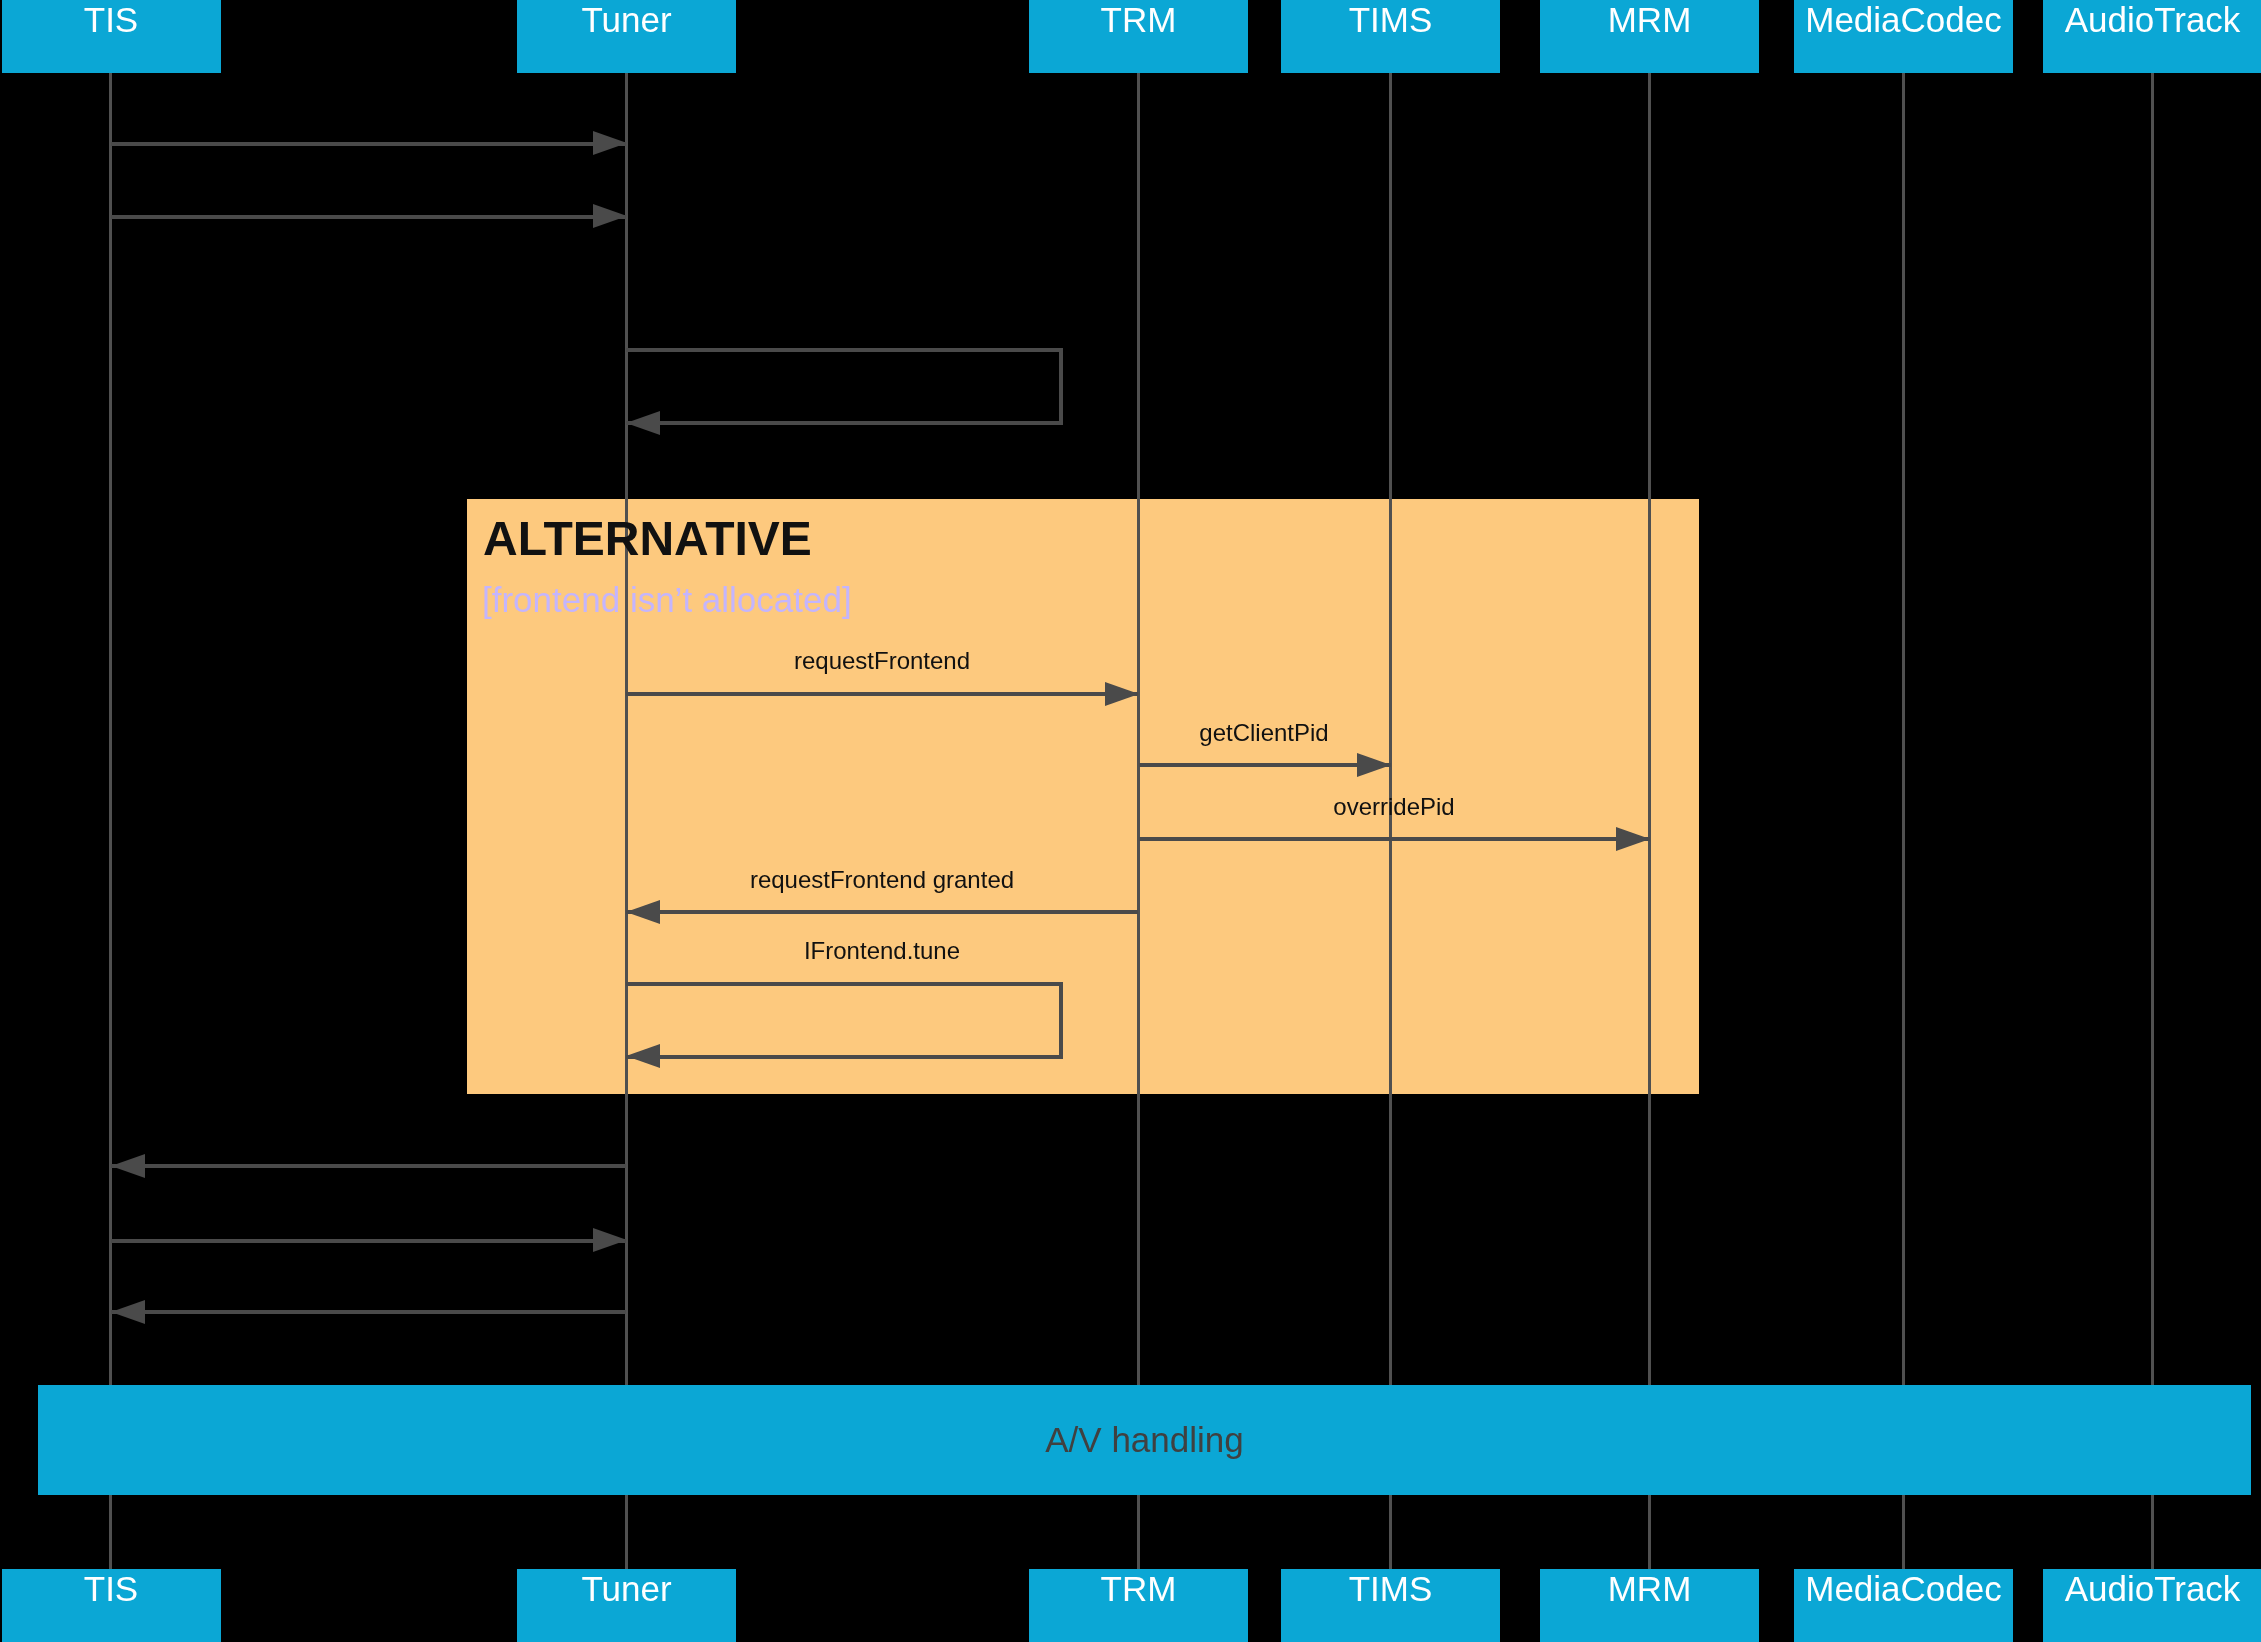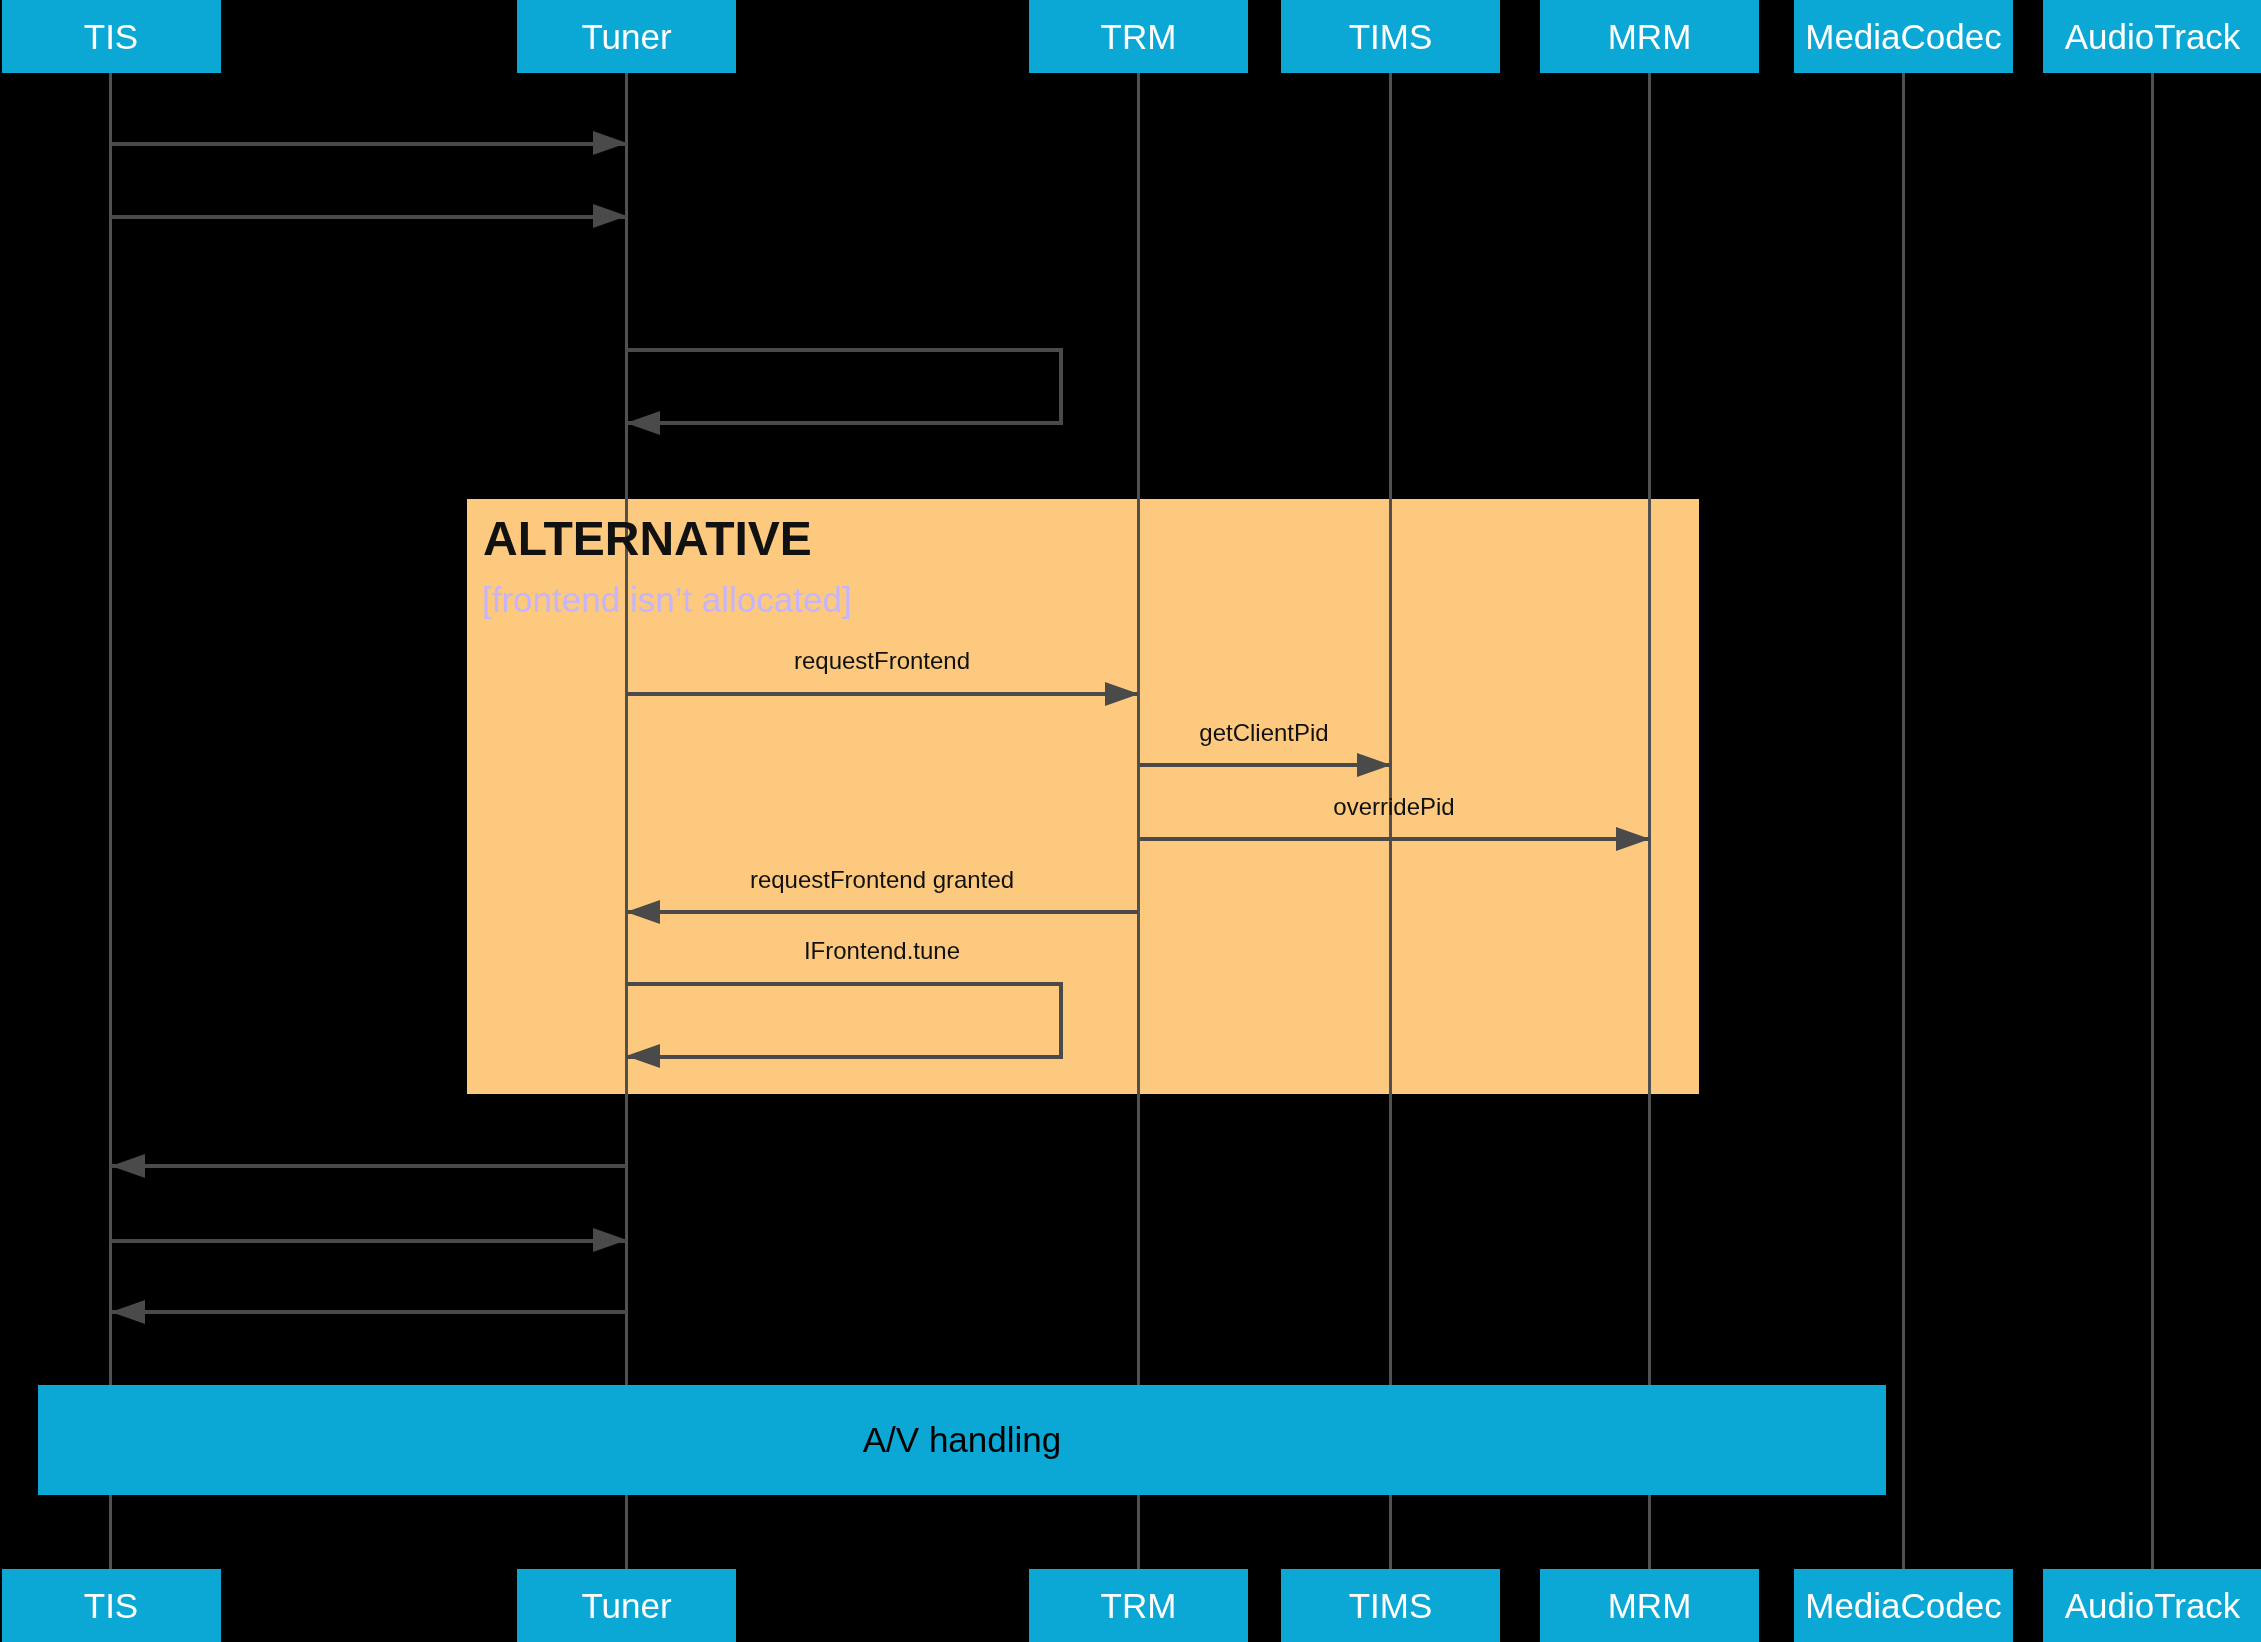--- a/index.html
+++ b/index.html
@@ -2,37 +2,37 @@
 <html style="font-size:11.7px"><head>
 <meta charset="utf-8">
 <style>
   html,body{margin:0;padding:0;background:#000;}
   #canvas{
     position:relative;width:2261px;height:1642px;background:#000;overflow:hidden;
     font-family:"Liberation Sans",sans-serif;
   }
   .pbox{
     position:absolute;width:219px;height:73px;background:#0BA7D5;color:#fff;
-    display:flex;align-items:center;justify-content:center;
+    display:flex;justify-content:center;
     font-size:35px;z-index:6;white-space:nowrap;
   }
   .pbox.top{top:0;}
   .pbox.bottom{top:1569px;}
   .lifeline{position:absolute;top:73px;width:2.9px;height:1496px;background:#505050;z-index:2;}
   .altbox{position:absolute;left:467px;top:499px;width:1232px;height:595px;background:#FDC97E;z-index:1;}
   .alt-title{position:absolute;left:483px;top:511px;font-size:48px;font-weight:bold;color:#111;z-index:5;white-space:nowrap;}
   .alt-guard{position:absolute;left:482px;top:580px;font-size:35px;color:#c4b5fd;z-index:5;white-space:nowrap;}
   .mline{position:absolute;height:4.4px;background:#4A4A4A;z-index:5;}
   .vline{position:absolute;width:4.4px;background:#4A4A4A;z-index:5;}
   .head-r{position:absolute;width:0;height:0;border-top:12.4px solid transparent;border-bottom:12.4px solid transparent;border-left:34px solid #4A4A4A;z-index:5;}
   .head-l{position:absolute;width:0;height:0;border-top:12.4px solid transparent;border-bottom:12.4px solid transparent;border-right:34px solid #4A4A4A;z-index:5;}
   .mlabel{position:absolute;transform:translateX(-50%);font-size:24px;color:#111;z-index:5;white-space:nowrap;}
   .band{
-    position:absolute;left:38px;top:1385px;width:1848px;height:110px;background:#0BA7D5;
-    color:#000000;font-size:35px;display:flex;align-items:center;justify-content:center;z-index:4;
+    position:absolute;left:38px;top:1385px;width:2213px;height:110px;background:#0BA7D5;
+    color:#404040;font-size:35px;display:flex;align-items:center;justify-content:center;z-index:4;
   }
 </style>
 </head>
 <body>
 
 <div id="canvas">
 
   <div class="lifeline" style="left:109px;"></div>
   <div class="lifeline" style="left:625px;"></div>
   <div class="lifeline" style="left:1137px;"></div>

